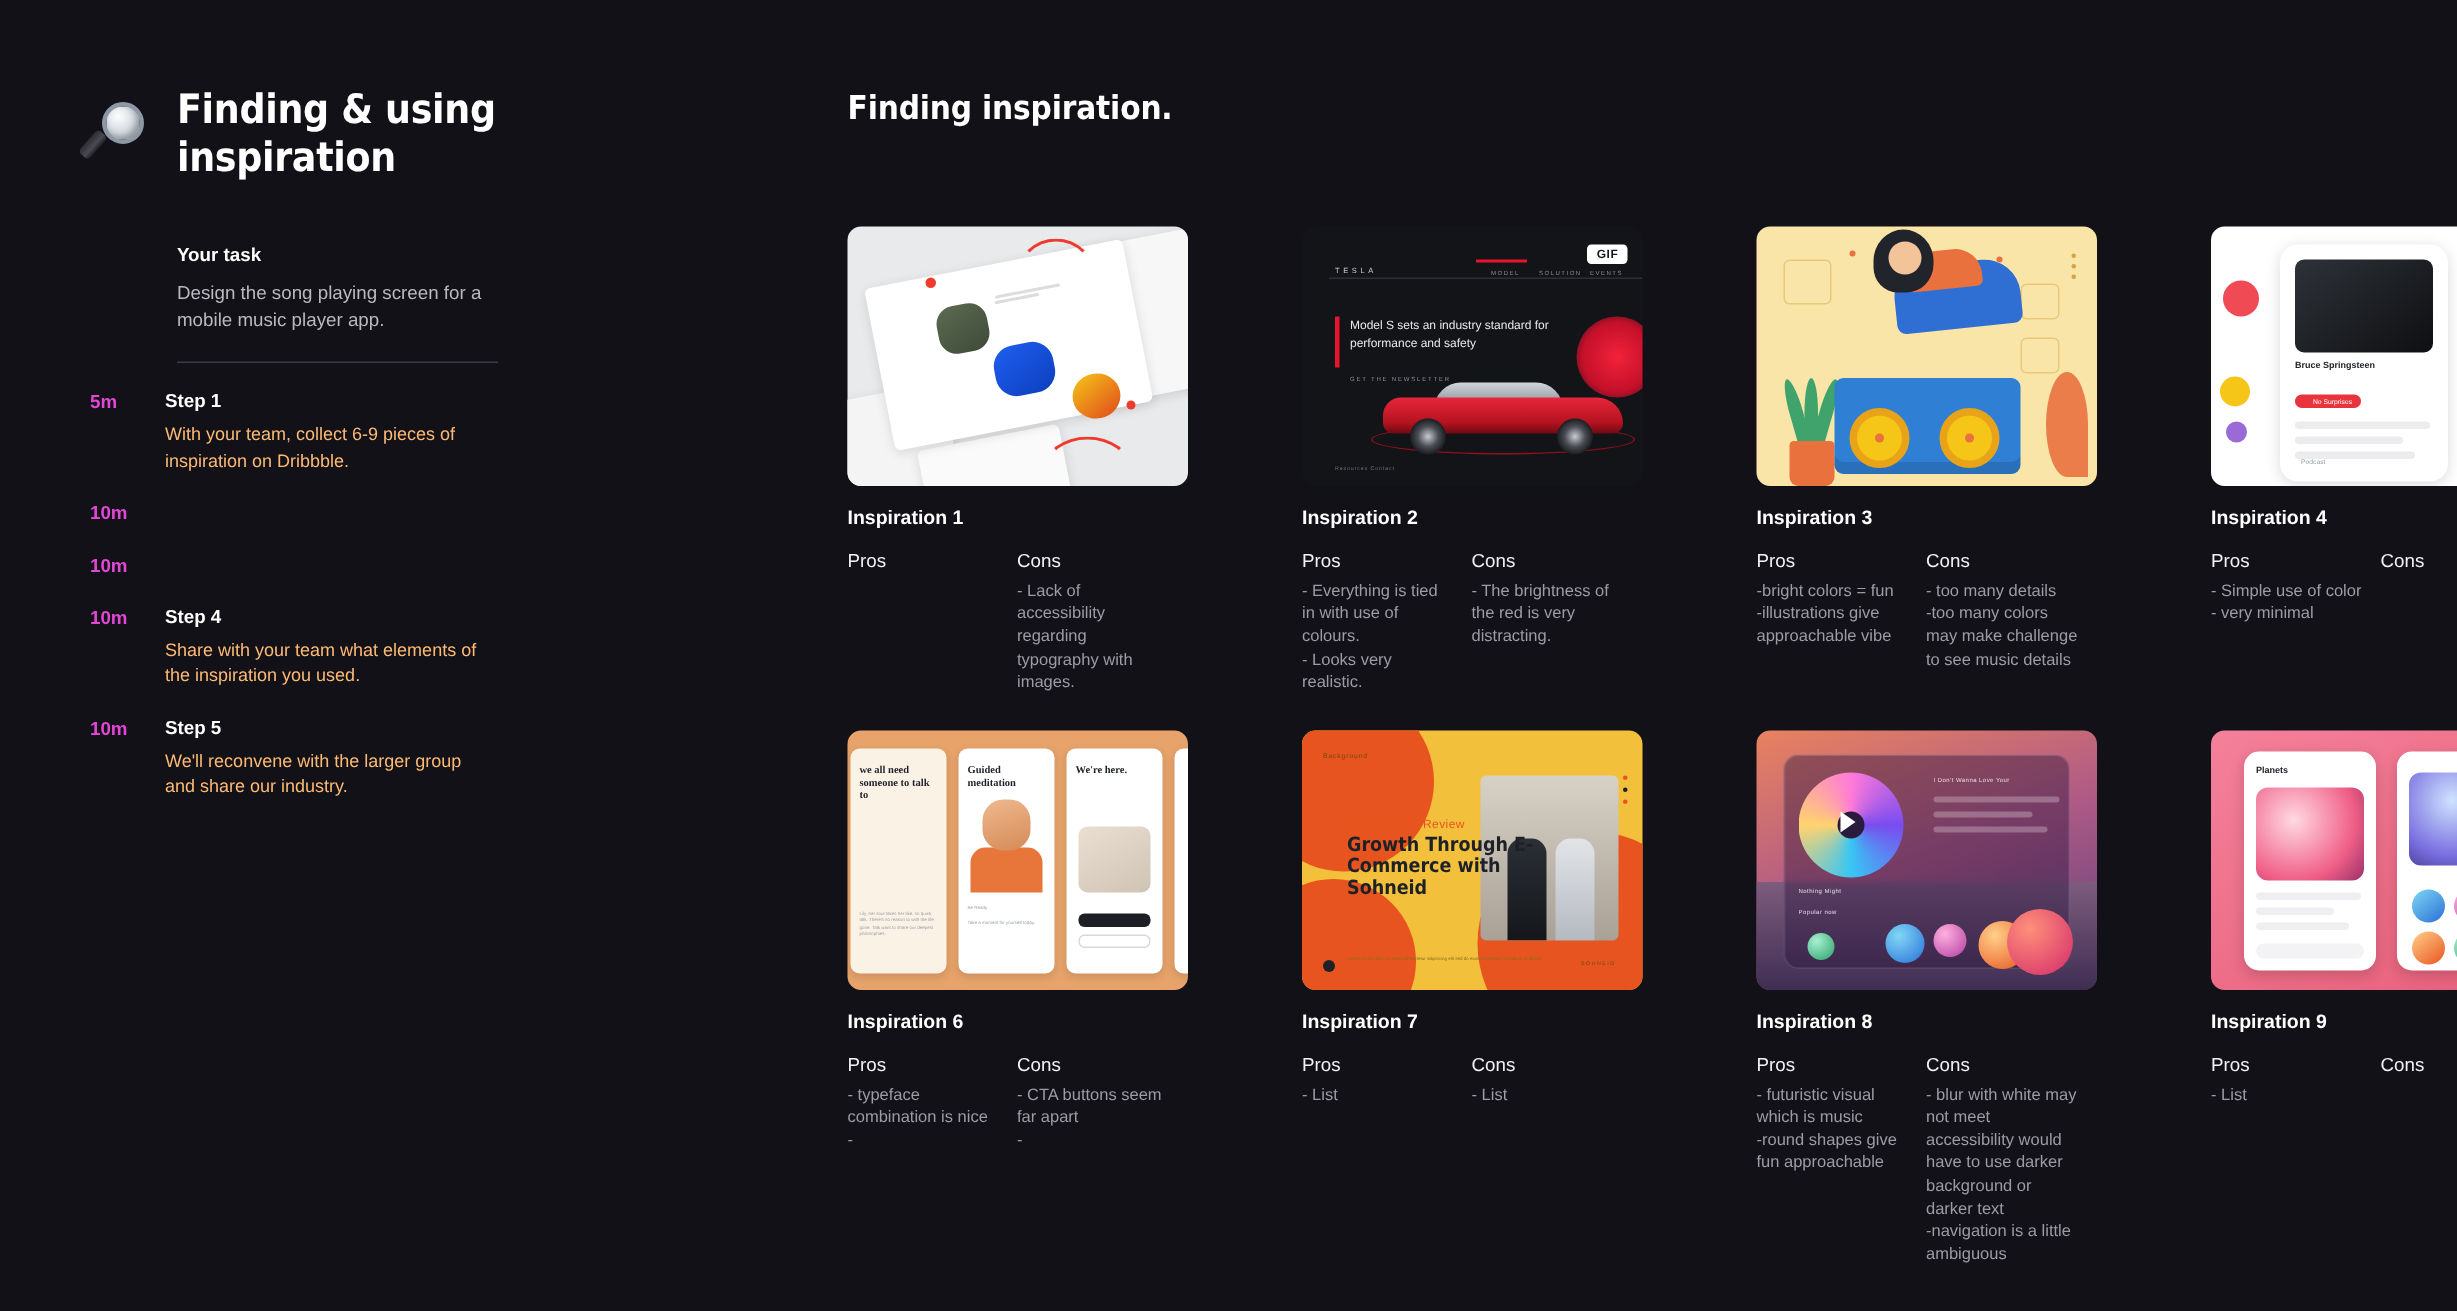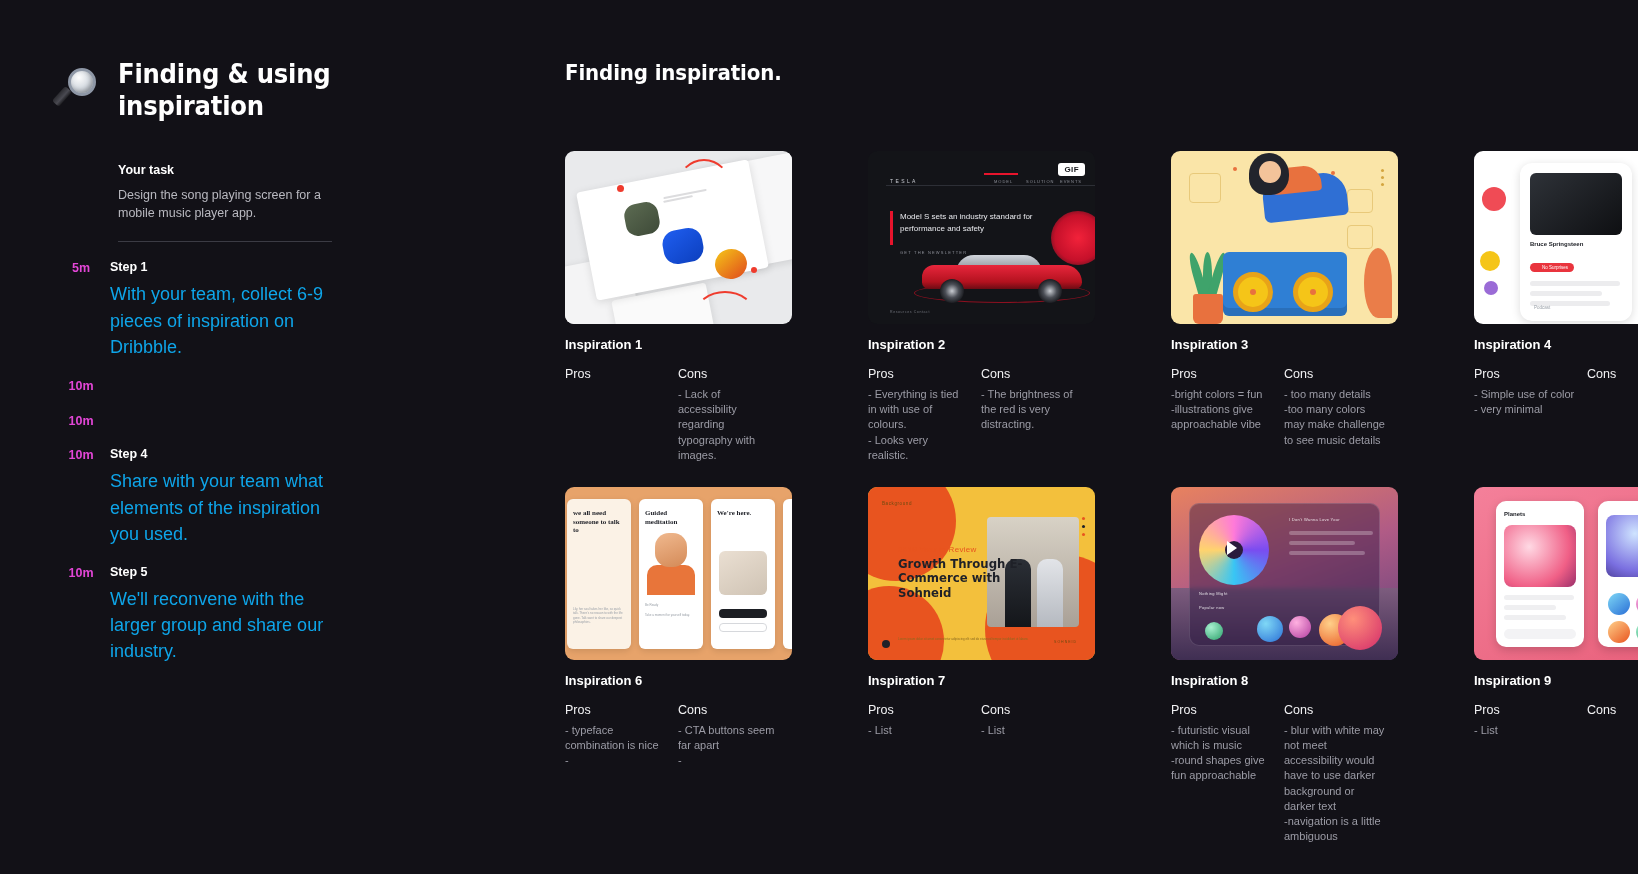--- a/index.html
+++ b/index.html
@@ -31,26 +31,26 @@
   }
 
   .task-block { margin-left: 58px; margin-top: 42px; width: 218px; }
   .task-label { font-size: 12.5px; font-weight: 700; color: #ffffff; margin-bottom: 9px; }
   .task-text { font-size: 12.5px; line-height: 1.45; color: #b9b9c0; }
   .divider { margin: 19px 0 0 0; height: 1px; background: #3b3b44; width: 214px; }
 
   .steps { margin-left: 0px; margin-top: 16px; }
   .step { display: flex; margin-top: 18px; }
   .step-time {
-    width: 50px; flex: 0 0 50px; text-align: center; padding-right: 8px;
+    width: 50px; flex: 0 0 50px; text-align: left; padding-right: 8px;
     font-size: 12.5px; font-weight: 600; color: #e246d6; line-height: 1.35;
   }
   .step-body { width: 218px; }
   .step-name { font-size: 12.5px; font-weight: 700; color: #ffffff; margin-bottom: 7px; }
-  .step-desc { font-size: 18px; line-height: 1.45; color: #0ea5e9; }
+  .step-desc { font-size: 12px; line-height: 1.45; color: #fdba74; }
 
   
   .right-area { position: absolute; left: 565px; top: 60px; right: 0; }
   .section-title {
     font-size: 22px; font-weight: 800; color: #ffffff; letter-spacing: -0.1px;
     font-family: "DejaVu Sans", sans-serif; font-stretch: condensed;
   }
 
   .grid { position: absolute; left: 565px; top: 151px; width: 1090px; }
   .row { display: flex; gap: 76px; }

